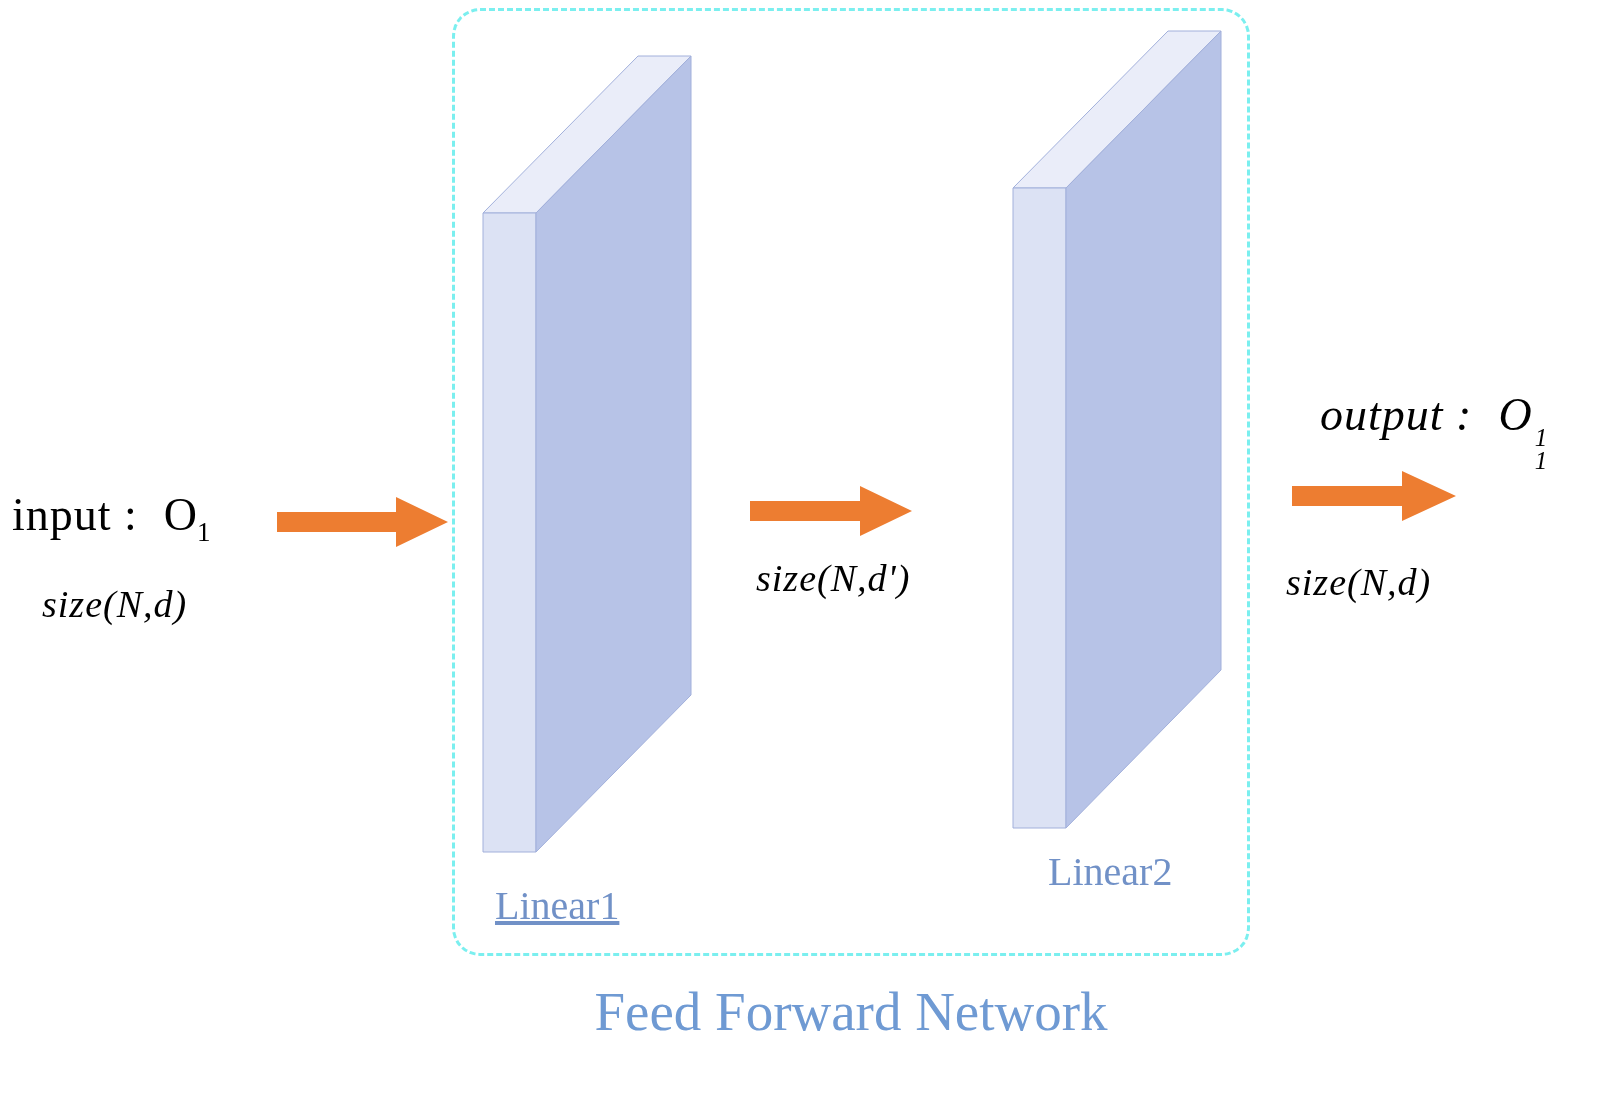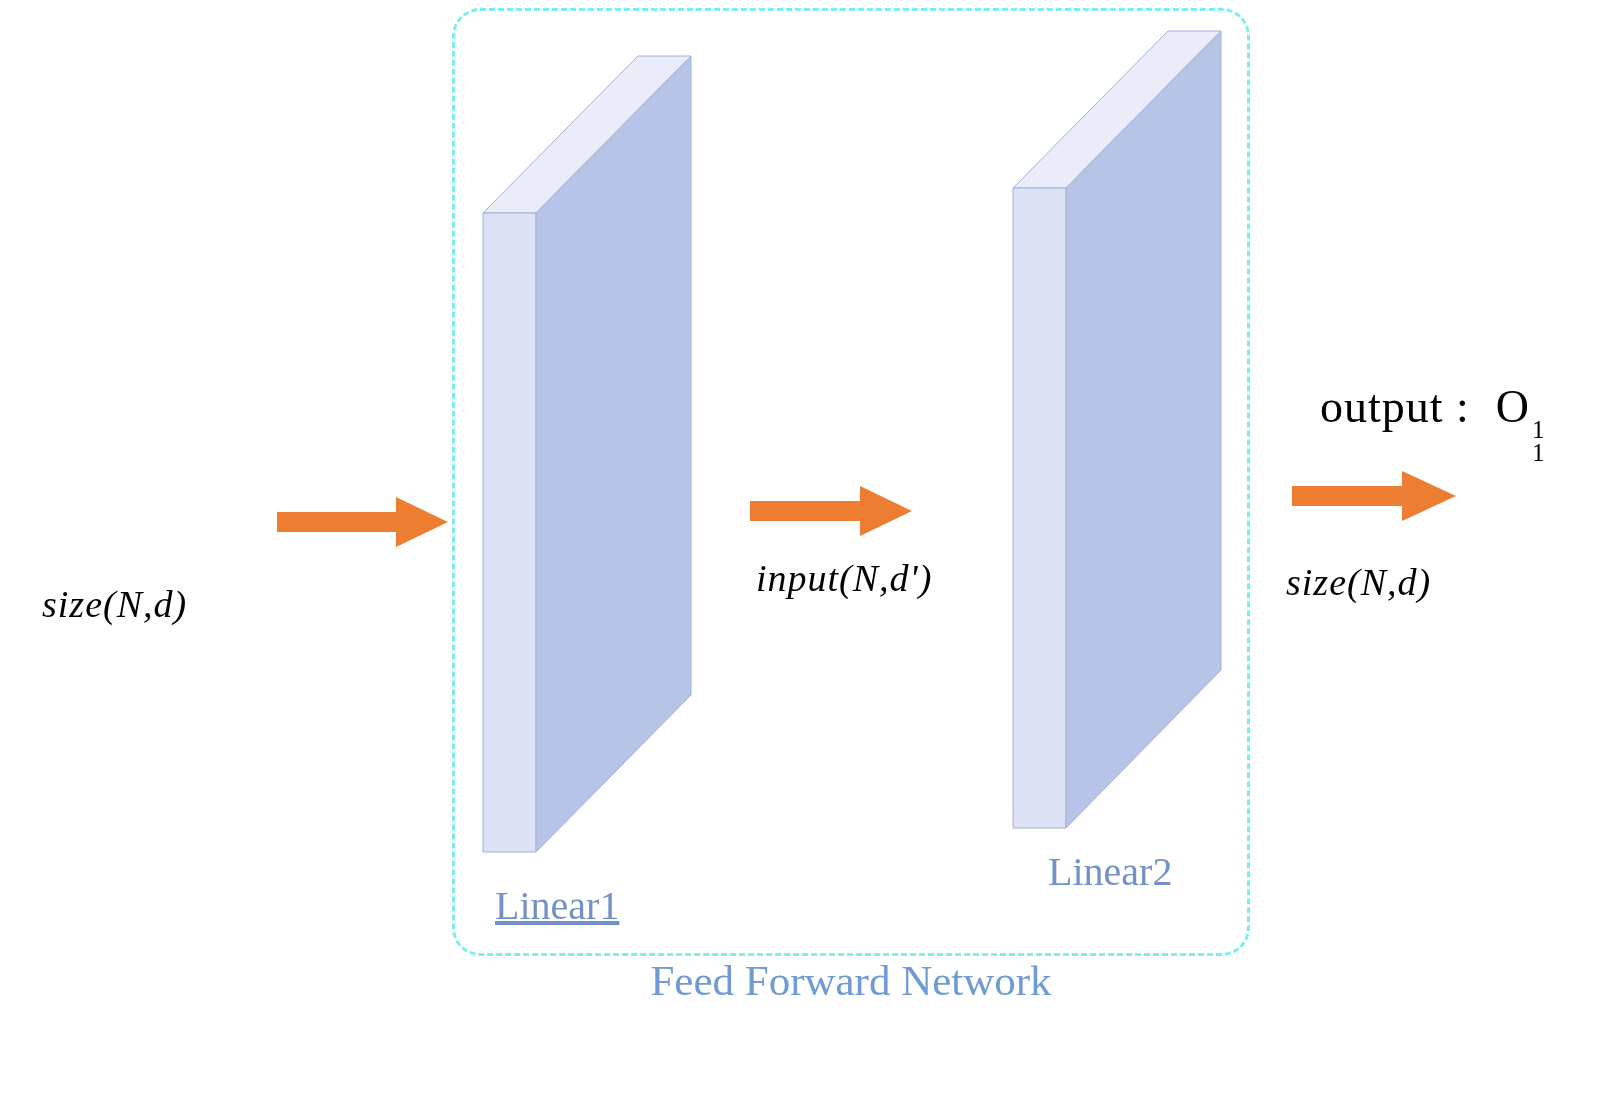--- a/index.html
+++ b/index.html
@@ -46,23 +46,23 @@
     font-style:italic;
     font-size:38px;
     color:var(--ink);
     letter-spacing:1px;
   }
   .layer-label{
     font-size:40px;
     color:var(--layer-label);
   }
   .figure-title{
-    left:452px;top:956px;width:798px;
+    left:452px;top:980px;width:798px;
     text-align:center;
-    font-size:43px;
+    font-size:55px;
     color:var(--title-text);
   }
 </style>
 </head>
 <body>
 
 <div class="canvas">
 
   <div class="ffn-box"></div>
 
@@ -78,25 +78,28 @@
       <polygon points="1013,188 1066,188 1221,31 1168,31" style="fill:var(--slab-top);"></polygon>
       <polygon points="1013,188 1066,188 1066,828 1013,828" style="fill:var(--slab-front);"></polygon>
       <polygon points="1066,188 1221,31 1221,670 1066,828" style="fill:var(--slab-side);"></polygon>
     </g>
 
     <polygon points="277,512 396,512 396,497 448,522 396,547 396,532 277,532" style="fill:var(--arrow);"></polygon>
     <polygon points="750,501 860,501 860,486 912,511 860,536 860,521 750,521" style="fill:var(--arrow);"></polygon>
     <polygon points="1292,486 1402,486 1402,471 1456,496 1402,521 1402,506 1292,506" style="fill:var(--arrow);"></polygon>
   </svg>
 
+  <div class="text-abs io-group" style="left:12px;top:488px;">
+    <span class="io-label">input :</span><span class="io-symbol">O</span><span class="sub">1</span>
+  </div>
   <div class="text-abs size-label" style="left:42px;top:582px;">size(N,d)</div>
 
-  <div class="text-abs size-label" style="left:756px;top:556px;">input(N,d')</div>
+  <div class="text-abs size-label" style="left:756px;top:556px;">size(N,d')</div>
 
-  <div class="text-abs io-group" style="left:1320px;top:380px;">
+  <div class="text-abs io-group" style="left:1320px;top:388px;font-style:italic;">
     <span class="io-label">output :</span><span class="io-symbol">O</span><span class="stack">
         <span>1</span>
         <span>1</span>
       </span>
   </div>
   <div class="text-abs size-label" style="left:1286px;top:560px;">size(N,d)</div>
 
   <div class="text-abs layer-label" style="left:495px;top:882px;text-decoration:underline;">Linear1</div>
   <div class="text-abs layer-label" style="left:1048px;top:848px;">Linear2</div>
 

